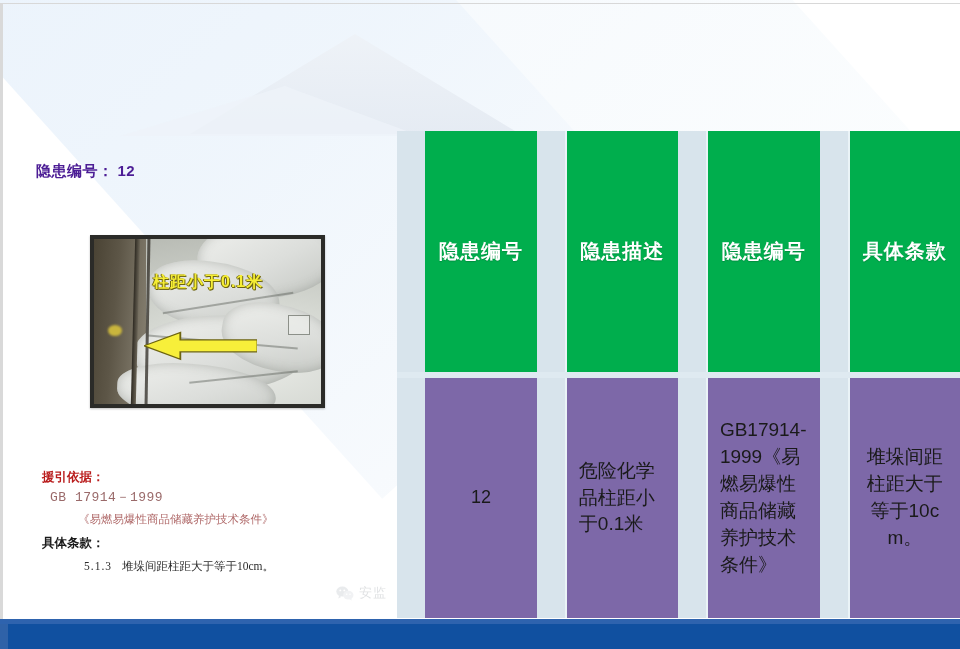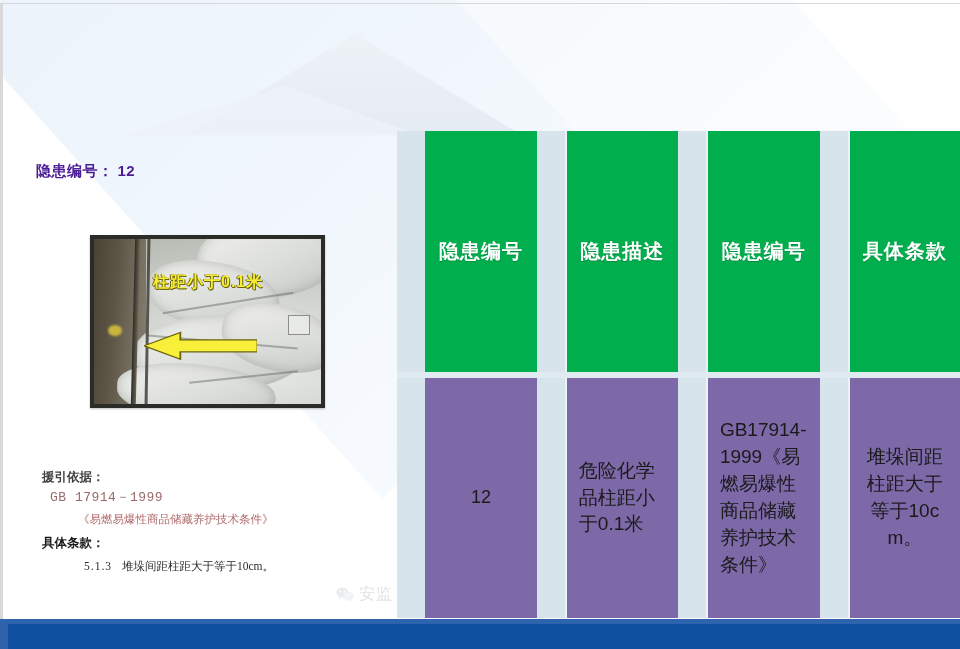--- a/index.html
+++ b/index.html
@@ -173,21 +173,21 @@
 
   
   .cite-block {
     position: absolute;
     left: 42px; top: 468px;
     width: 320px;
     color: #262626;
     line-height: 1.45;
   }
   .cite-h {
-    font-size: 12.5px; font-weight: bold; color: #404040;
+    font-size: 12.5px; font-weight: bold; color: #b91c1c;
     font-family: "Liberation Serif", "DejaVu Serif", serif;
   }
   .cite-std {
     font-size: 13px; color: #9a6a6a; margin-left: 8px; margin-top: 3px;
     font-family: Liberation Mono, monospace;
     letter-spacing: .5px;
   }
   .cite-title {
     font-size: 11.5px; color: #b06a6a; margin-left: 36px; margin-top: 3px;
     font-family: Liberation Serif, serif;
@@ -205,21 +205,21 @@
   
   .watermark {
     position: absolute;
     left: 336px; top: 584px;
     display: flex; align-items: center; gap: 5px;
     opacity: .30;
     pointer-events: none;
   }
   .watermark svg { display: block; }
   .watermark .wm-text {
-    font-size: 16px; color: #9aa0a6; letter-spacing: 1px;
+    font-size: 13px; color: #9aa0a6; letter-spacing: 1px;
   }
 
   
   .tbl {
     position: absolute;
     left: 397px; top: 131px;
     width: 563px; height: 487px;
     display: flex; flex-direction: column;
     background: #d8e4ec;
   }

